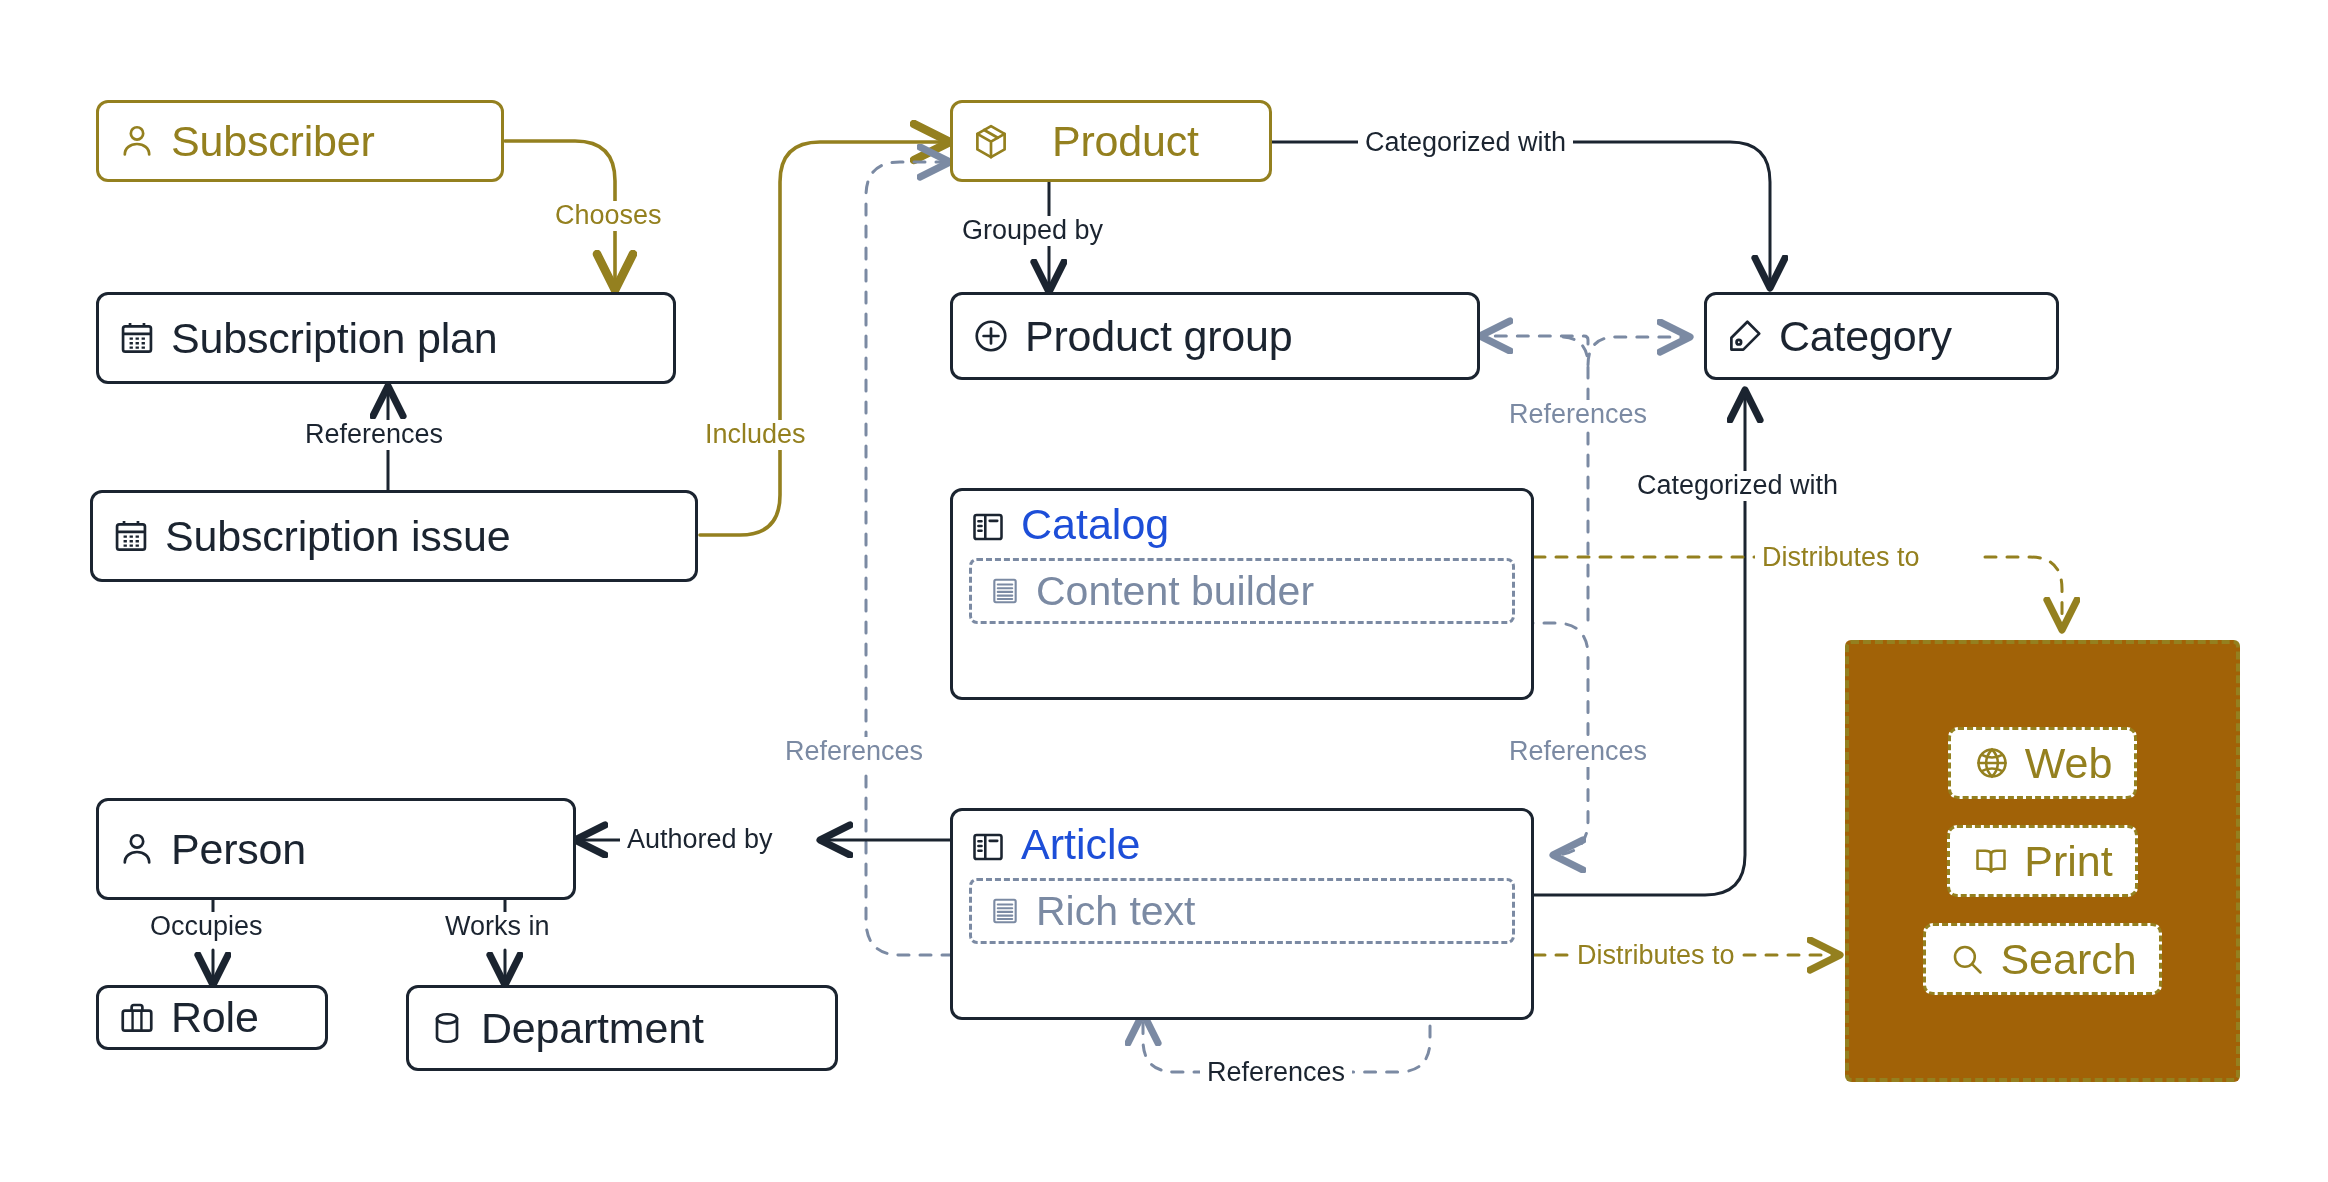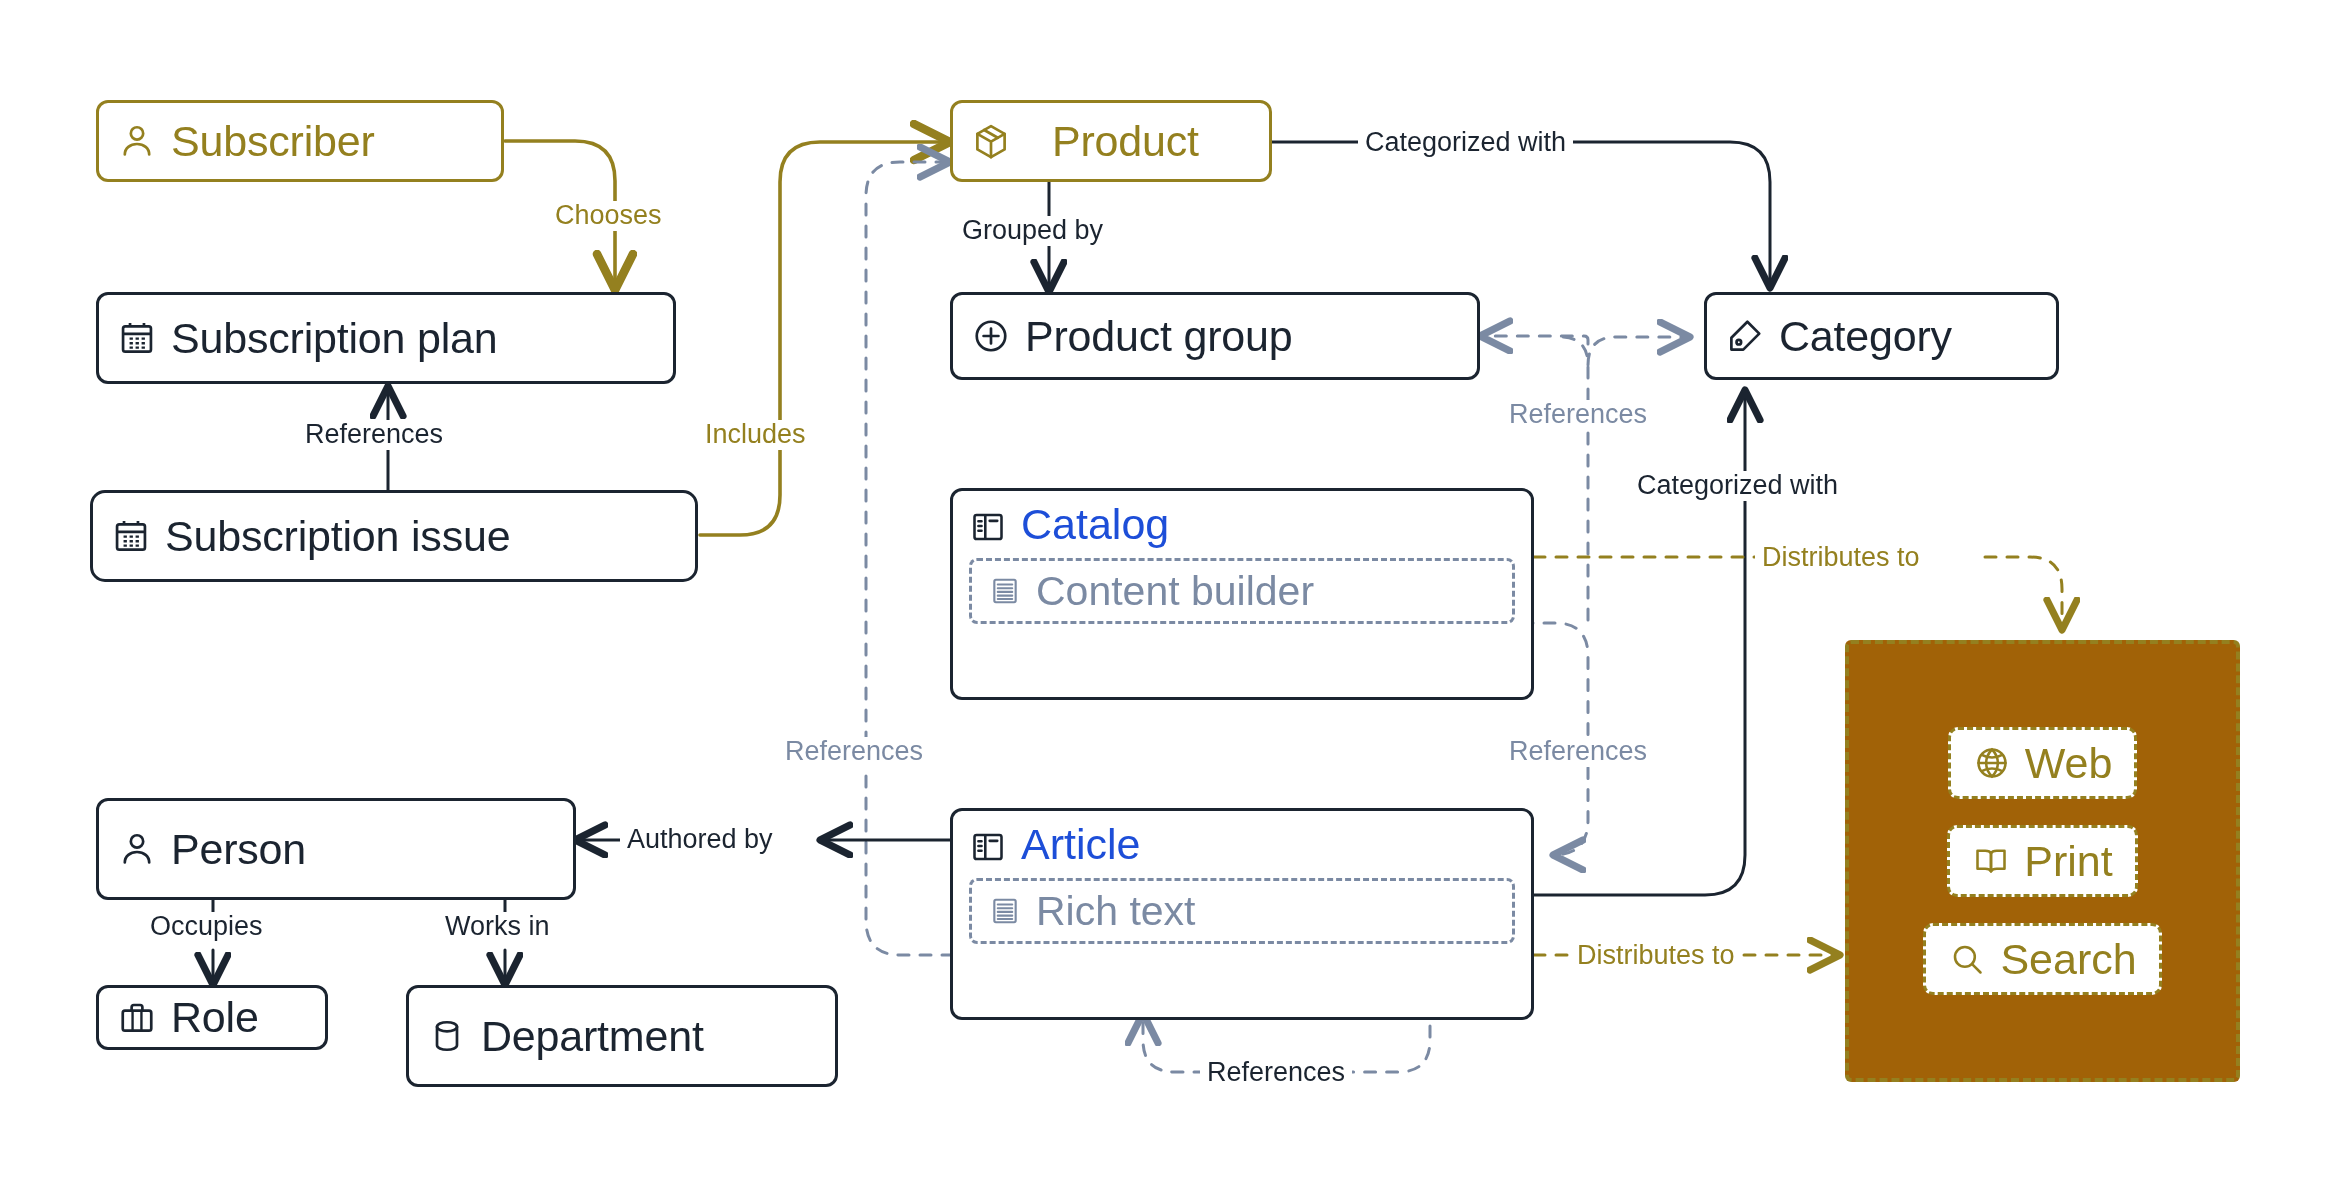--- a/index.html
+++ b/index.html
@@ -147,21 +147,21 @@
     <span class="ico">
       <svg viewBox="0 0 24 24" width="38" height="38" fill="none" stroke="#1b2430" stroke-width="1.7" stroke-linejoin="round">
         <rect x="3.2" y="4.6" width="17.6" height="16" rx="1.4"></rect>
         <path d="M3.2 9.4h17.6M7.6 4.6V2.6M16.4 4.6V2.6"></path>
         <path d="M7.3 12.4h2.1M11.1 12.4h2.1M14.9 12.4h2.1M7.3 15.3h2.1M11.1 15.3h2.1M14.9 15.3h2.1M7.3 18.1h2.1M11.1 18.1h2.1M14.9 18.1h2.1" stroke-width="1.5"></path>
       </svg>
     </span>
     <span class="lbl">Subscription plan</span>
   </div>
 
-  <div class="node" style="left:90px;top:490px;width:608px;height:92px;border-radius:15px;">
+  <div class="node" style="left:90px;top:490px;width:608px;height:92px;">
     <span class="ico">
       <svg viewBox="0 0 24 24" width="38" height="38" fill="none" stroke="#1b2430" stroke-width="1.7" stroke-linejoin="round">
         <rect x="3.2" y="4.6" width="17.6" height="16" rx="1.4"></rect>
         <path d="M3.2 9.4h17.6M7.6 4.6V2.6M16.4 4.6V2.6"></path>
         <path d="M7.3 12.4h2.1M11.1 12.4h2.1M14.9 12.4h2.1M7.3 15.3h2.1M11.1 15.3h2.1M14.9 15.3h2.1M7.3 18.1h2.1M11.1 18.1h2.1M14.9 18.1h2.1" stroke-width="1.5"></path>
       </svg>
     </span>
     <span class="lbl">Subscription issue</span>
   </div>
 
@@ -210,21 +210,21 @@
     <span class="ico">
       <svg viewBox="0 0 24 24" width="38" height="38" fill="none" stroke="#1b2430" stroke-width="1.7" stroke-linejoin="round">
         <rect x="3" y="7.4" width="18" height="12.6" rx="1.4"></rect>
         <path d="M8.6 7.4V5.2c0-.8.6-1.4 1.4-1.4h4c.8 0 1.4.6 1.4 1.4v2.2"></path>
         <path d="M9.2 7.4v12.6M14.8 7.4v12.6" stroke-width="1.5"></path>
       </svg>
     </span>
     <span class="lbl">Role</span>
   </div>
 
-  <div class="node" style="left:406px;top:985px;width:432px;height:102px;">
+  <div class="node" style="left:406px;top:985px;width:432px;height:86px;">
     <span class="ico">
       <svg viewBox="0 0 24 24" width="38" height="38" fill="none" stroke="#1b2430" stroke-width="1.7" stroke-linecap="round" stroke-linejoin="round">
         <ellipse cx="12" cy="6.2" rx="6.3" ry="2.9"></ellipse>
         <path d="M5.7 6.2v11.6c0 1.6 2.8 2.9 6.3 2.9s6.3-1.3 6.3-2.9V6.2"></path>
       </svg>
     </span>
     <span class="lbl">Department</span>
   </div>
 
   <div class="composite" style="left:950px;top:488px;width:584px;height:212px;">

